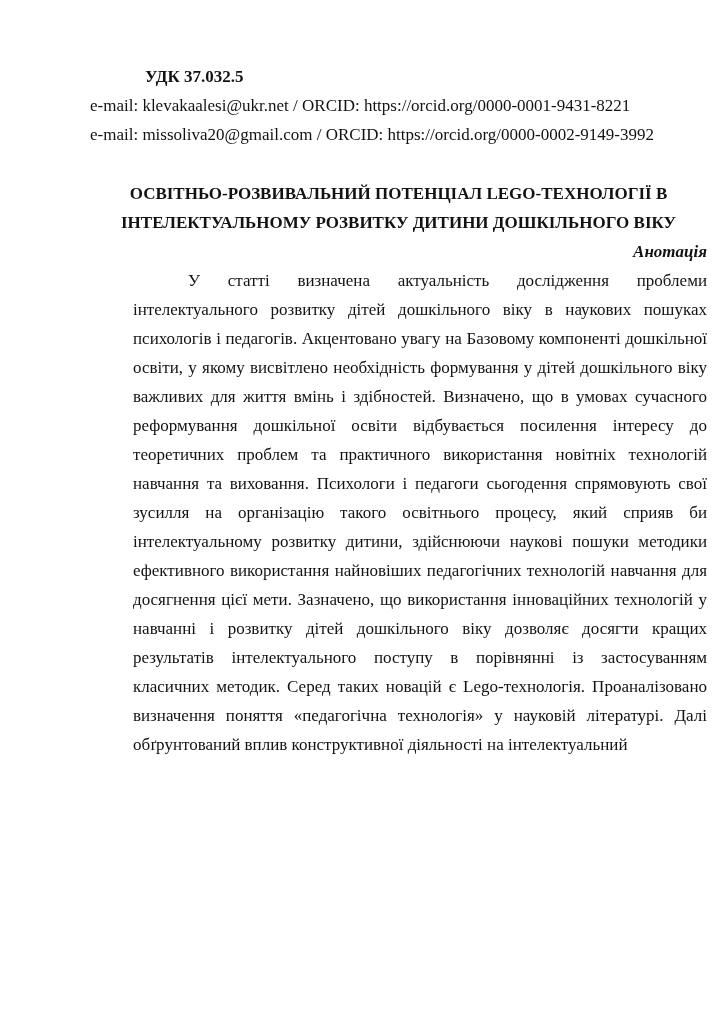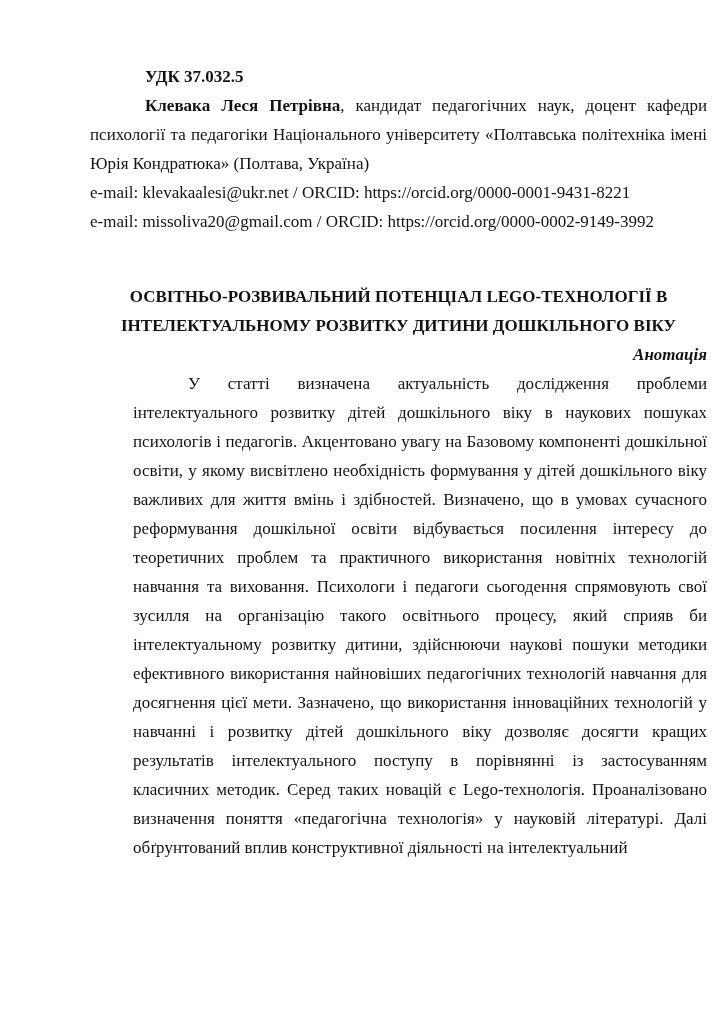--- a/index.html
+++ b/index.html
@@ -20,21 +20,21 @@
     background: #ffffff;
     padding: 62px 17px 0 90px;
     font-size: 17px;
     line-height: 29px;
   }
   .para { text-align: justify; }
   .indent { text-indent: 55px; }
   .bold { font-weight: bold; }
   .contact-line { text-align: left; }
   .article-title {
-    margin-top: 46px;
+    margin-top: 30px;
     text-align: center;
     font-weight: bold;
   }
   .abstract-heading {
     text-align: right;
     font-weight: bold;
     font-style: italic;
   }
   .abstract-body {
     text-align: justify;
@@ -42,21 +42,20 @@
     margin-left: 43px;
   }
 </style>
 </head>
 <body>
 
 <div class="page">
 
   <p class="para indent bold">УДК 37.032.5</p>
 
-  <p class="para indent"><span class="bold">Клевака Леся Петрівна</span><span>, кандидат педагогічних наук,  доцент кафедри психології та педагогіки Національного університету «Полтавська політехніка імені Юрія Кондратюка» (Полтава, Україна)</span></p>
 
   <p class="contact-line">e-mail: klevakaalesi@ukr.net  / ORCID: https://orcid.org/0000-0001-9431-8221</p>
 
 
   <p class="contact-line">e-mail: missoliva20@gmail.com / ORCID: https://orcid.org/0000-0002-9149-3992</p>
 
   <h1 class="article-title" style="font-size: 17px;">ОСВІТНЬО-РОЗВИВАЛЬНИЙ ПОТЕНЦІАЛ LEGO-ТЕХНОЛОГІЇ В ІНТЕЛЕКТУАЛЬНОМУ РОЗВИТКУ ДИТИНИ ДОШКІЛЬНОГО ВІКУ</h1>
 
   <p class="abstract-heading">Анотація</p>
 

